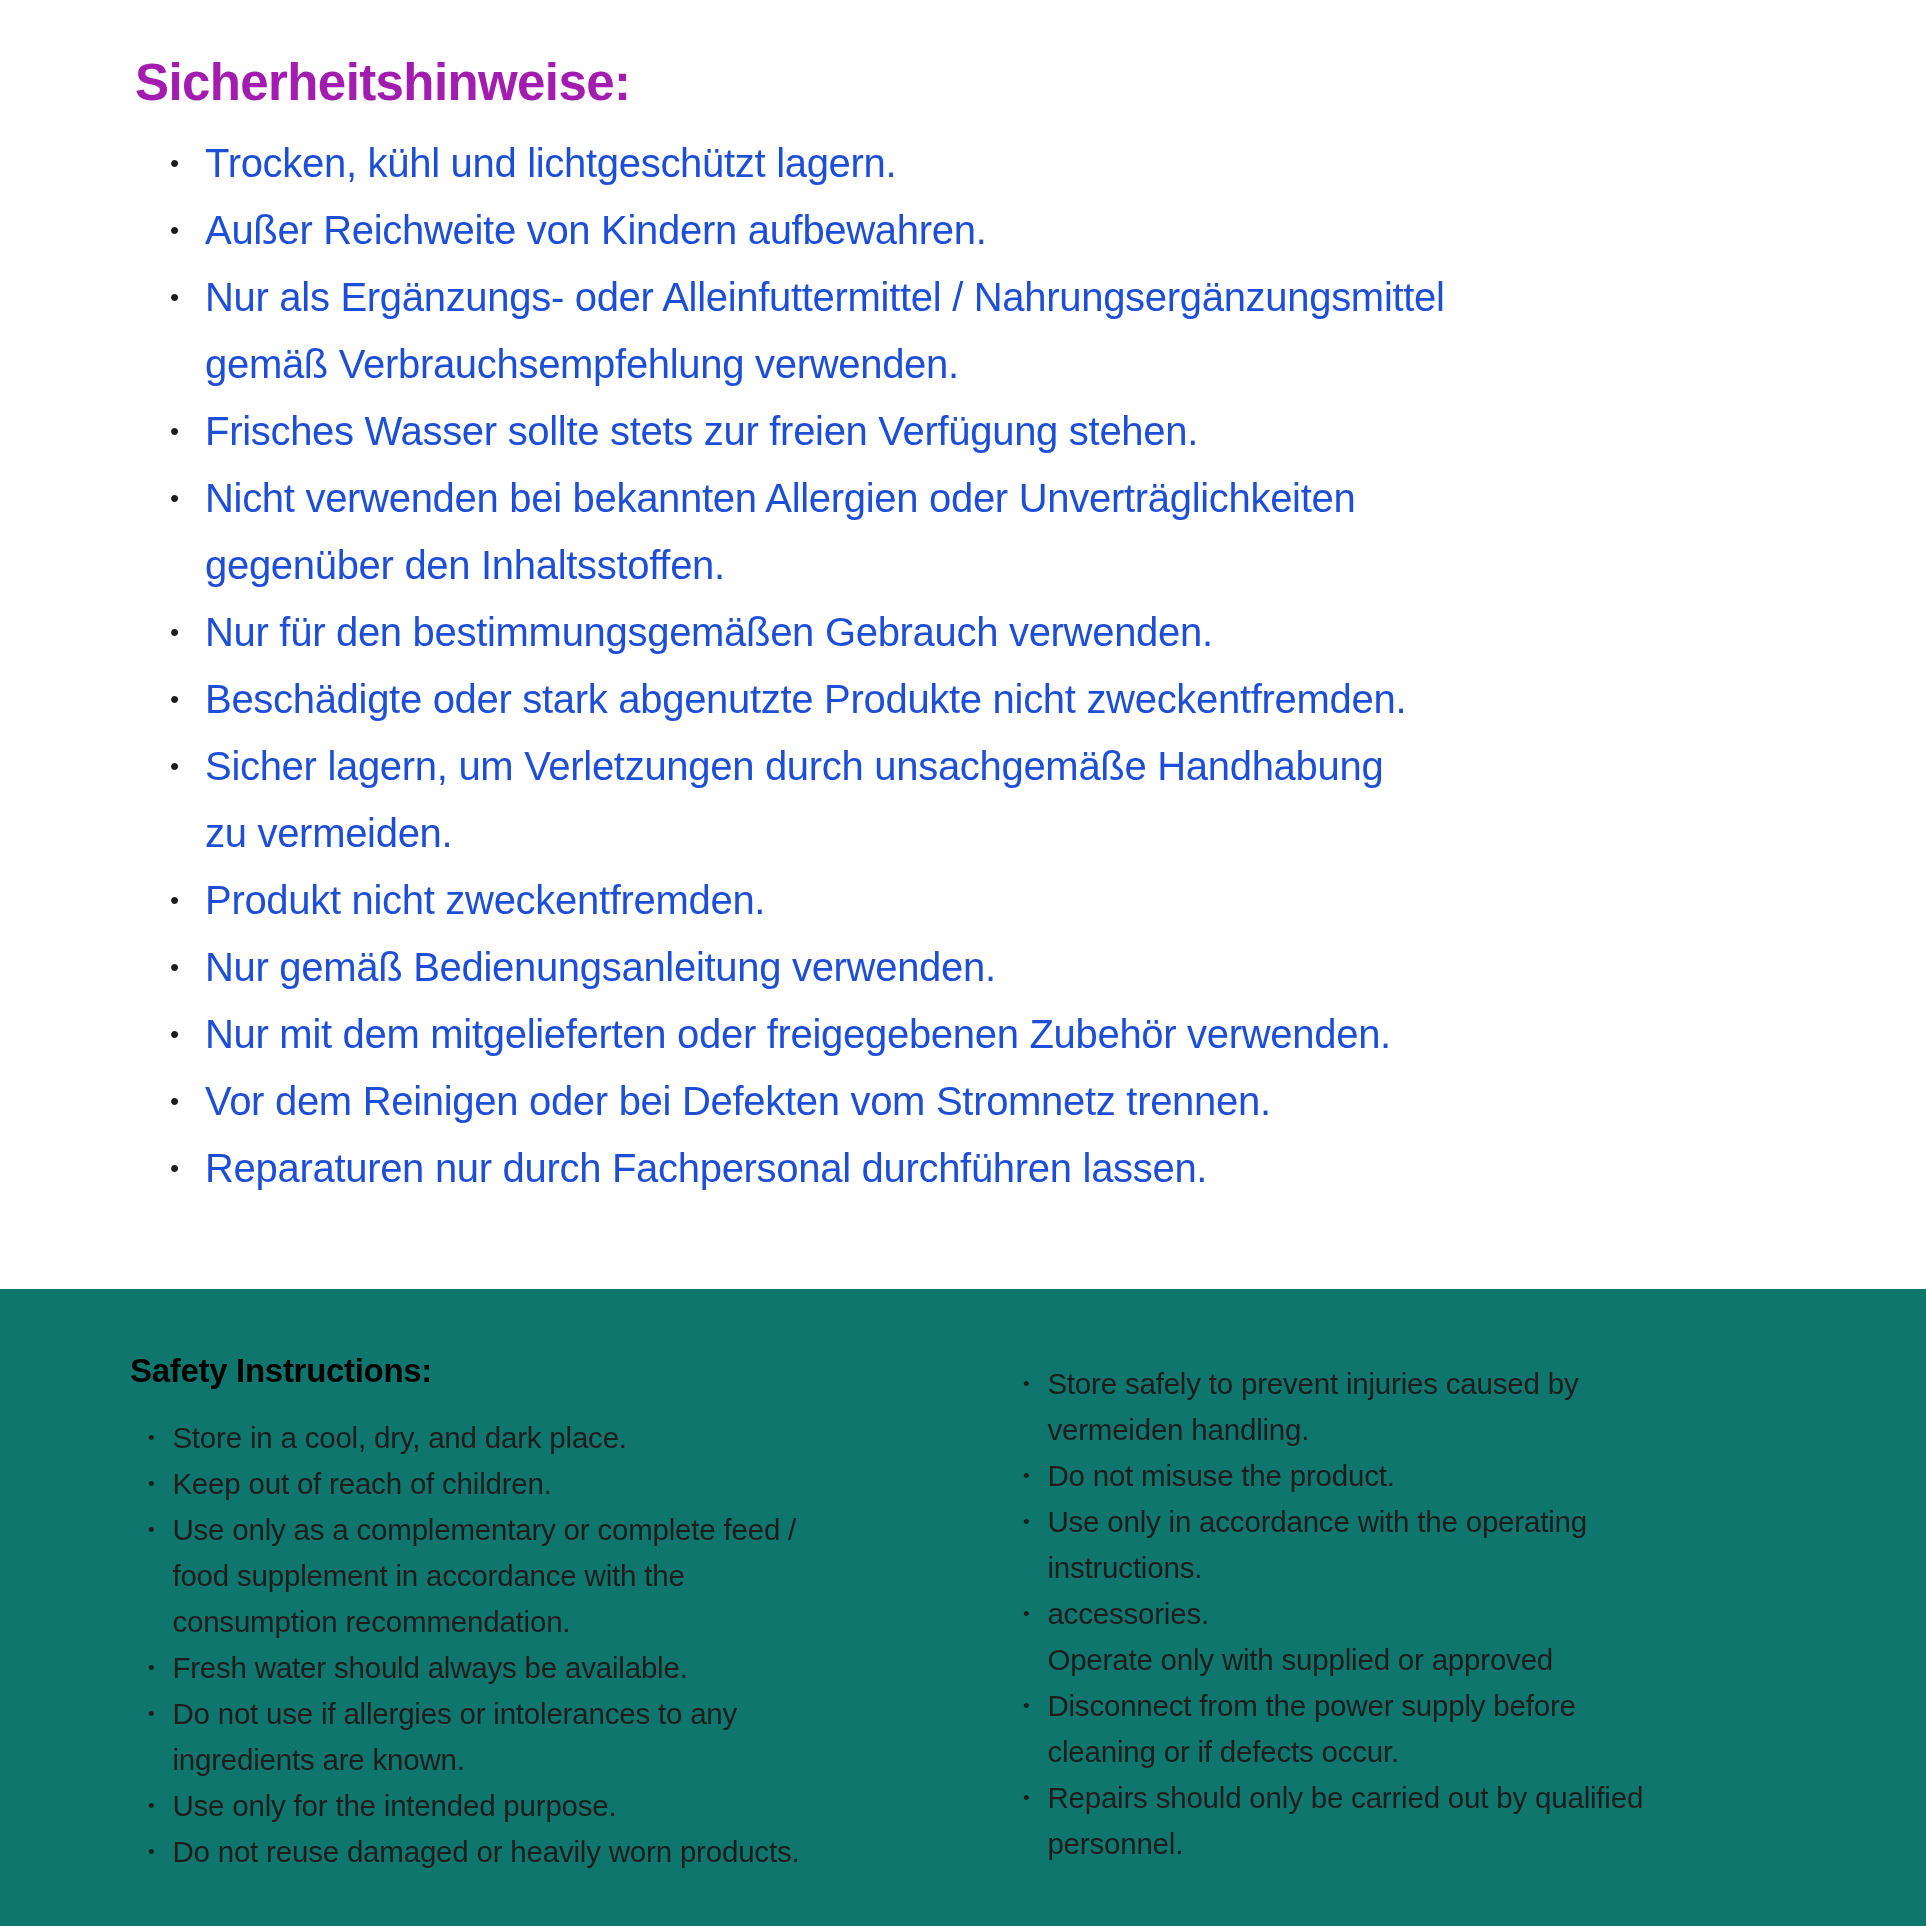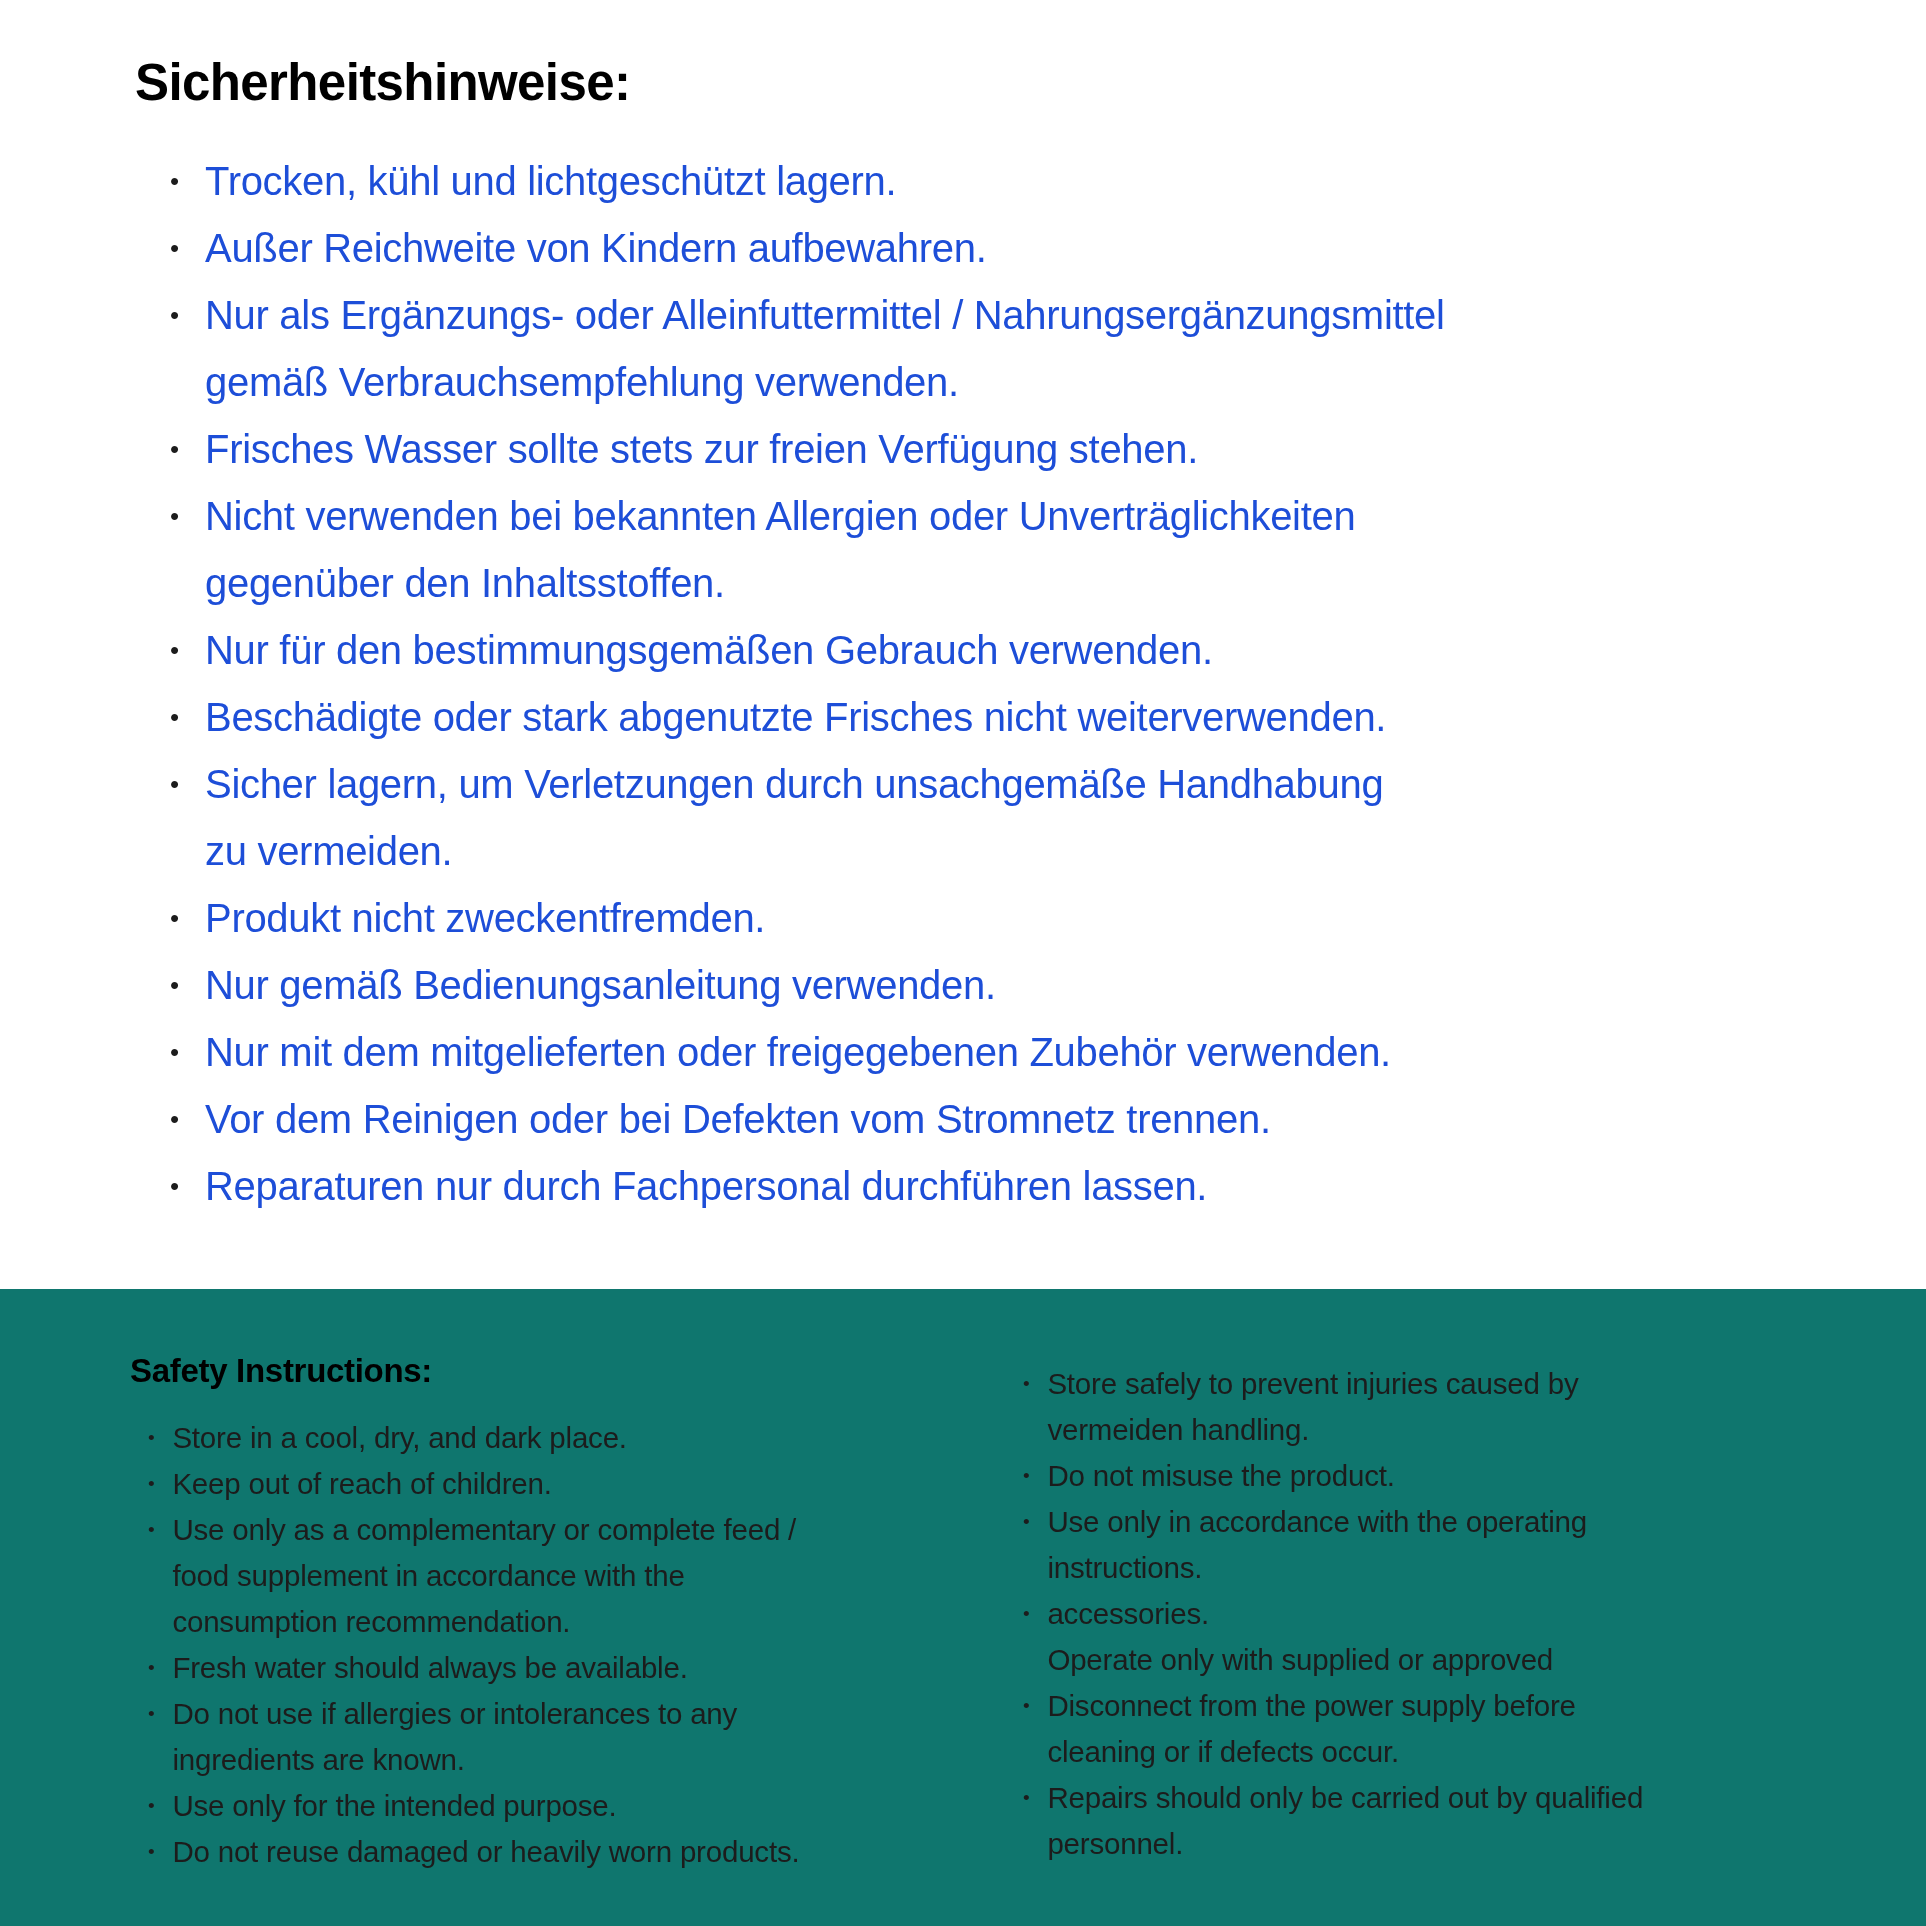--- a/index.html
+++ b/index.html
@@ -19,25 +19,25 @@
   }
 
   
   .german-section {
     position: absolute;
     left: 135px;
     top: 55px;
     width: 1734px;
   }
   .german-title {
-    margin: 0 0 37px 0;
+    margin: 0 0 19px 0;
     font-size: 51px;
     line-height: 56px;
     font-weight: 700;
-    color: #000000;
+    color: #a21caf;
     letter-spacing: -0.6px;
   }
   .list { display: block; }
   .item { display: flex; align-items: flex-start; }
   .bullet {
     flex: 0 0 auto;
     color: #1c1c1c;
     text-align: left;
   }
   .lines { flex: 1 1 auto; }
@@ -149,21 +149,21 @@
         <div class="item">
           <span class="bullet">•</span>
           <div class="lines">
             <div class="line">Nur für den bestimmungsgemäßen Gebrauch verwenden.</div>
           </div>
         </div>
 
         <div class="item">
           <span class="bullet">•</span>
           <div class="lines">
-            <div class="line">Beschädigte oder stark abgenutzte Frisches nicht weiterverwenden.</div>
+            <div class="line">Beschädigte oder stark abgenutzte Produkte nicht zweckentfremden.</div>
           </div>
         </div>
 
         <div class="item">
           <span class="bullet">•</span>
           <div class="lines">
             <div class="line">Sicher lagern, um Verletzungen durch unsachgemäße Handhabung</div>
             <div class="line">zu vermeiden.</div>
           </div>
         </div>

